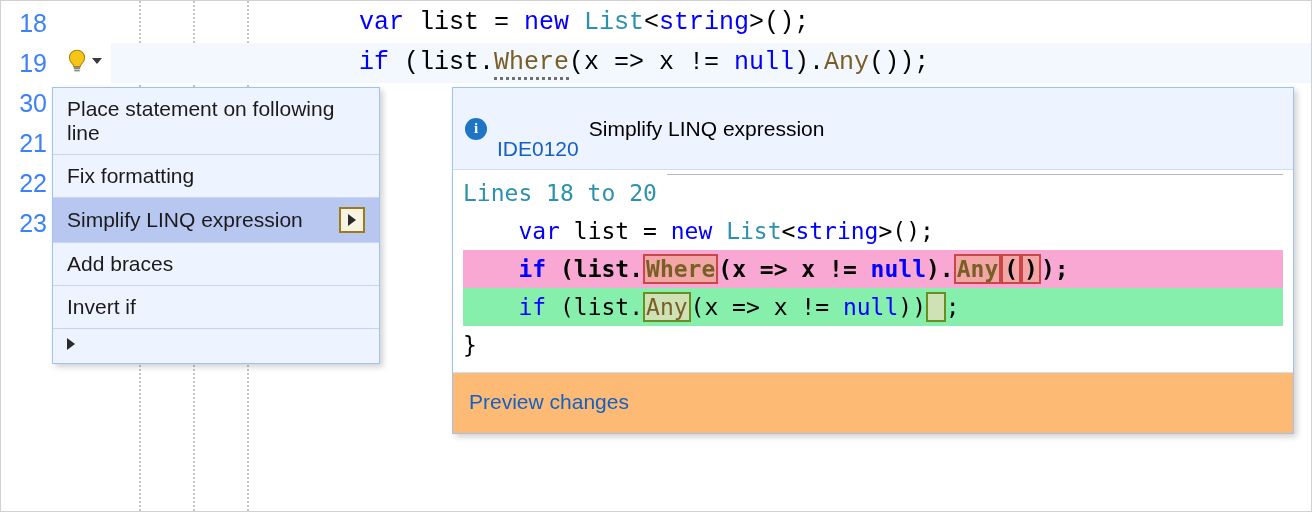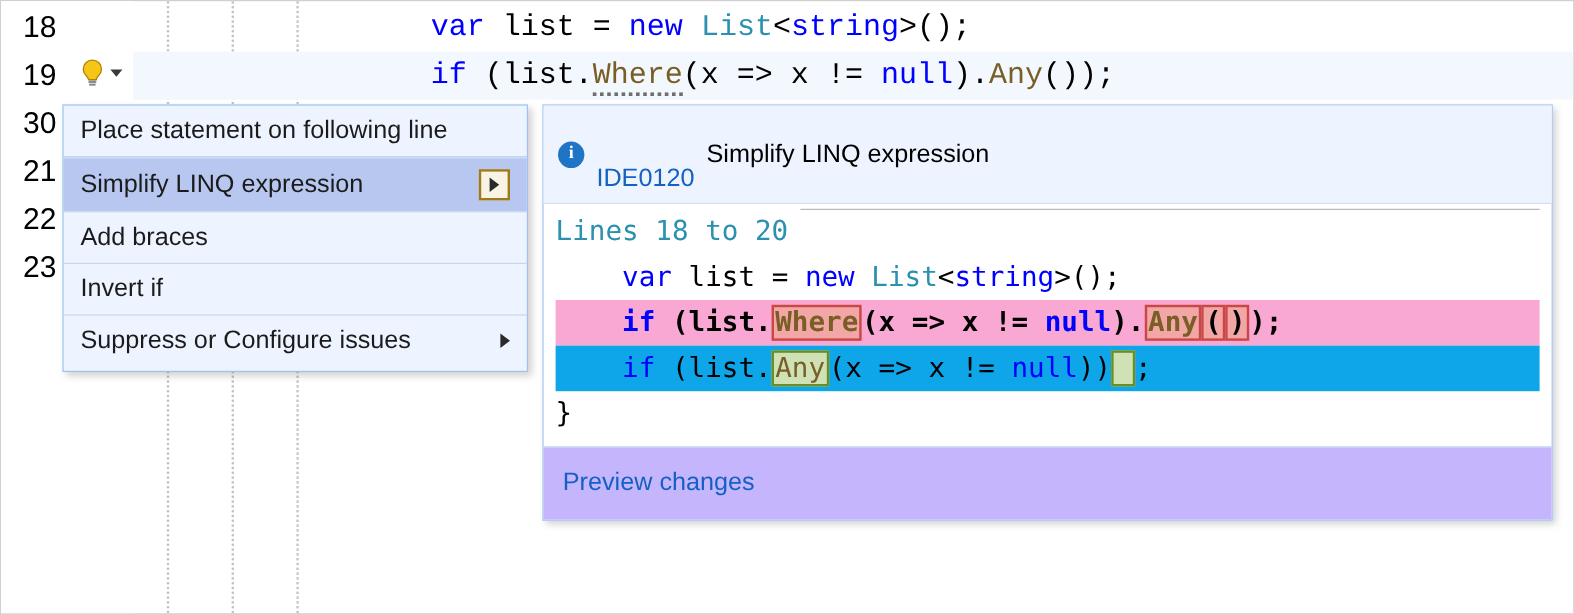--- a/index.html
+++ b/index.html
@@ -11,21 +11,21 @@
     overflow: hidden;
   }
   .editor {
     display: flex;
     height: 100%;
     border: 1px solid #d0d0d0;
   }
   .gutter {
     width: 54px;
     background: #fff;
-    color: #000000;
+    color: #3b82f6;
     font-size: 25px;
     text-align: right;
     padding-right: 8px;
     padding-top: 2px;
     line-height: 40px;
     user-select: none;
   }
   .gutter .gline { height: 40px; }
   .icon-col {
     width: 56px;
@@ -79,21 +79,21 @@
   .mth { color:#795e26; }
   .nm { color:#000; }
   .pun { color:#000; }
   
   .sugg { border-bottom: 3px dotted #6f6f6f; }
 
   
   .qa-menu {
     position: absolute;
     left: 52px; top: 87px;
-    width: 388px;
+    width: 328px;
     background: #eef4ff;
     border: 1px solid #9ec3f0;
     box-shadow: 3px 3px 6px rgba(0,0,0,.18);
     color: #1b1b1b;
     font-size: 21px;
     z-index: 10;
     padding-bottom: 4px;
   }
   .qa-item {
     padding: 9px 14px;
@@ -148,26 +148,26 @@
     background:#1e74c5; color:#fff;
     display:flex; align-items:center; justify-content:center;
     font-weight:bold; font-size:15px;
     font-family: Georgia, serif;
   }
   .pv-code-wrap { padding: 4px 10px 8px 10px; font-family: Consolas, monospace; font-size:23px; line-height:38px; }
   .pv-caption { color:#2b91af; display:flex; align-items:flex-start; gap:10px; }
   .pv-caption .rule { flex:1; height:1px; background:#b8b8b8; }
   .pv-row { white-space:pre; }
   .pv-row.del { background:#f9a8d4;font-weight:bold; }
-  .pv-row.add { background:#0ea5e9; }
+  .pv-row.add { background:#86efac; }
   .box-del { background:#f3a6a6; border:2px solid #c94747; padding:0 1px; }
   .box-add { background:#cfe2b6; border:2px solid #6b8e23; padding:0 1px; }
   .preview .pv-footer {
     border-top:1px solid #cfdff5;
-    background:#c4b5fd;
+    background:#fdba74;
     padding: 10px 16px 12px;
     font-size:21px;
     line-height:38px;
   }
   .link { color:#1460c3; cursor:pointer;margin-top:41px; }
   .lightbulb-svg { width:26px; height:26px; }
 </style>
 </head>
 <body>
 
@@ -202,38 +202,40 @@
     <div class="cline"><span style="display:inline-block;width:240px"></span><span class="kw">var</span><span class="nm"> list </span><span class="pun">= </span><span class="kw">new </span><span class="ty">List</span><span class="pun">&lt;</span><span class="kw">string</span><span class="pun">&gt;</span><span class="pun">();</span></div>
     <div class="cline hl"><span style="display:inline-block;width:240px"></span><span class="kw">if </span><span class="pun">(list.</span><span class="mth sugg">Where</span><span class="pun">(x =&gt; x != </span><span class="kw">null</span><span class="pun">).</span><span class="mth">Any</span><span class="pun">());</span></div>
   </div>
 </div>
 
 <div class="qa-menu">
   <div class="qa-item">
       <span>Place statement on following line</span>
     </div>
   <div class="qa-sep"></div>
+  <div class="qa-item">
+      <span>Fix formatting</span>
+    </div>
   <div class="qa-sep"></div>
   <div class="qa-item selected">
     <span>Simplify LINQ expression</span>
     <span class="expander">
         <span class="tri"></span>
       </span>
   </div>
   <div class="qa-sep"></div>
   <div class="qa-item">
       <span>Add braces</span>
     </div>
   <div class="qa-sep"></div>
   <div class="qa-item">
       <span>Invert if</span>
     </div>
   <div class="qa-sep"></div>
   <div class="qa-item">
-    <span>Suppress or Configure issues</span>
     <span class="chev-right"></span>
   </div>
 </div>
 
 <div class="preview">
   <div class="pv-header">
     <span class="info-icon">i</span>
     <span class="link">IDE0120</span>
     <span>Simplify LINQ expression</span>
   </div>

